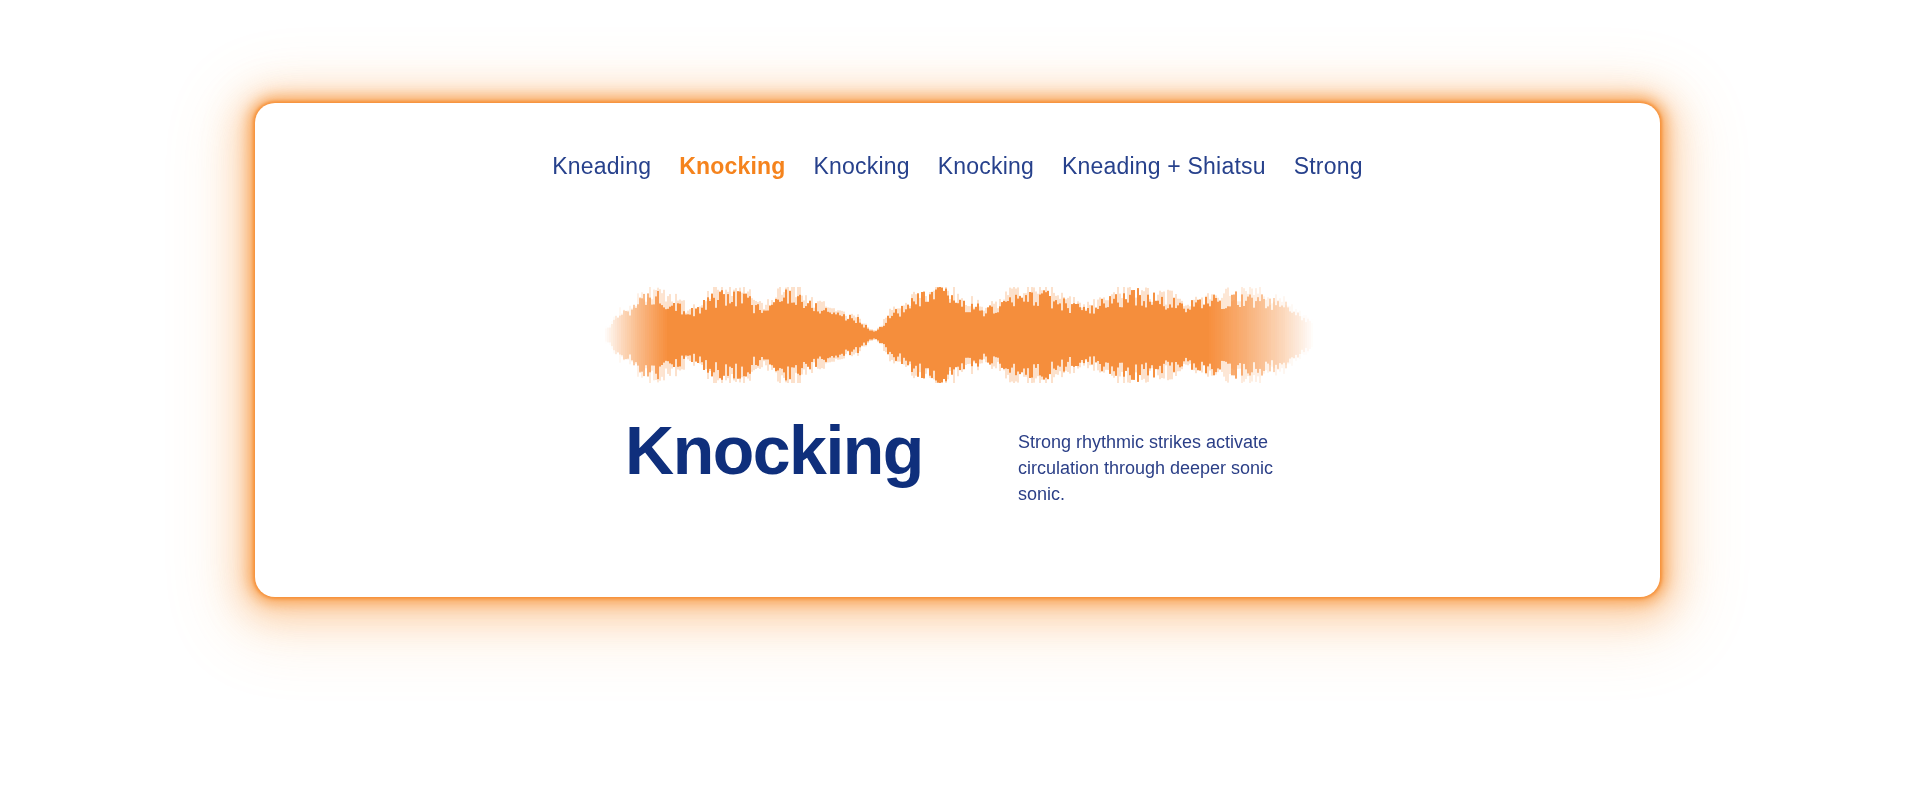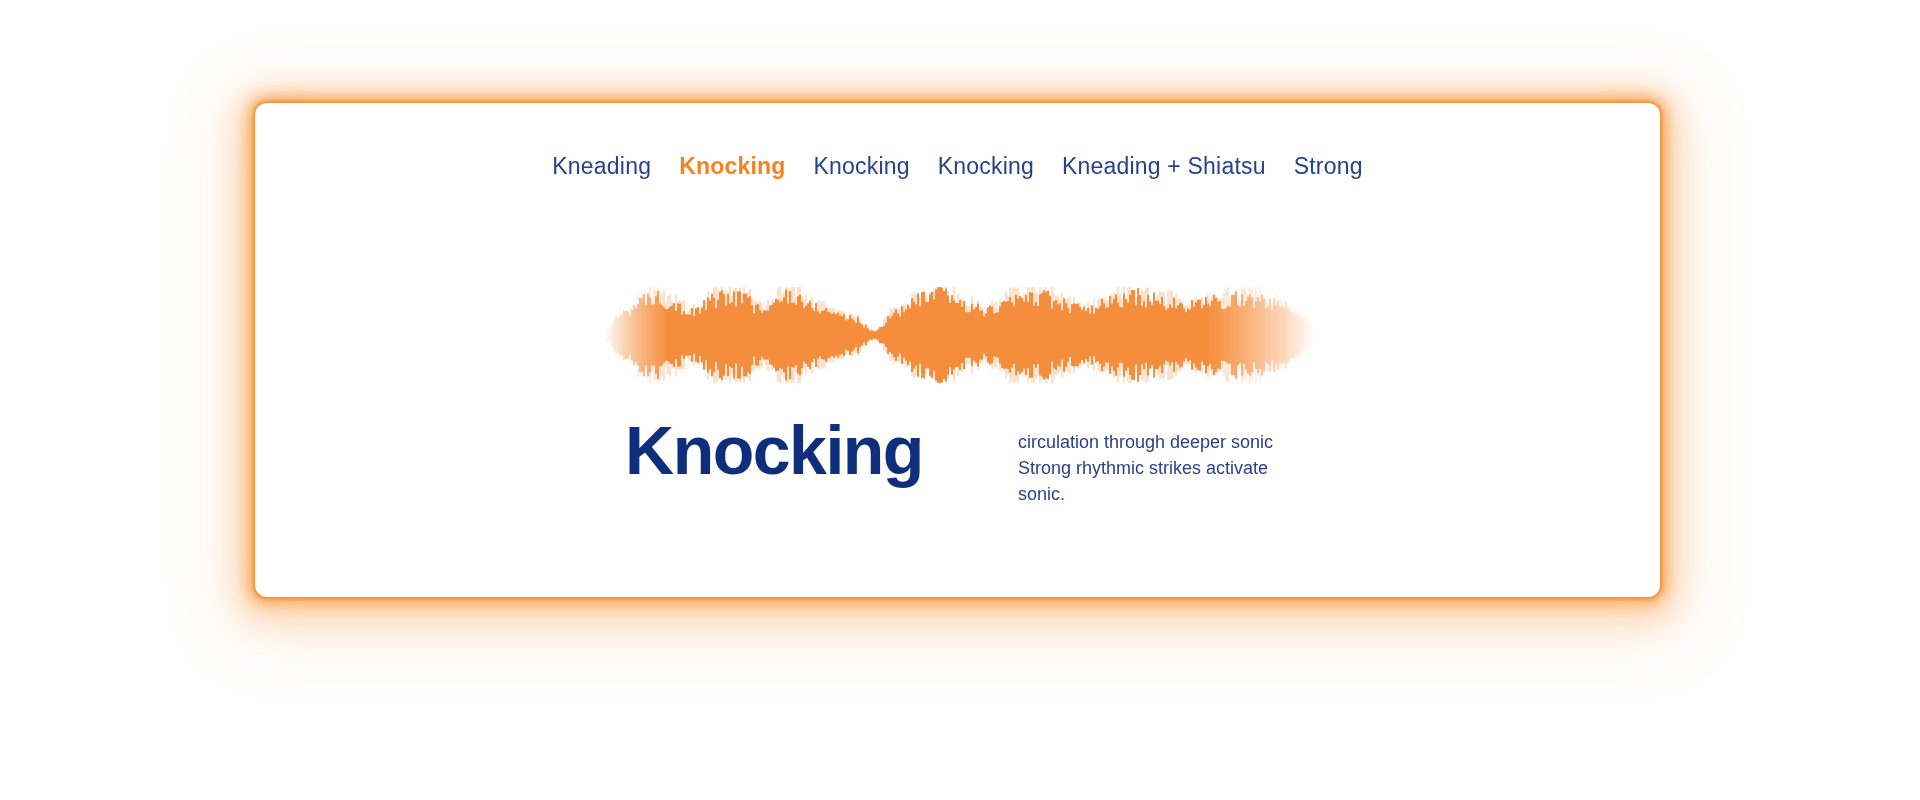--- a/index.html
+++ b/index.html
@@ -16,21 +16,21 @@
     width: 1920px;
     height: 800px;
   }
   .card {
     position: absolute;
     left: 255px;
     top: 103px;
     width: 1405px;
     height: 494px;
     background: #ffffff;
-    border-radius: 12px;
+    border-radius: 20px;
     box-shadow:
       0 0 3px 2px rgba(246, 140, 48, 0.85),
       0 0 14px 6px rgba(247, 150, 60, 0.75),
       0 6px 34px 16px rgba(249, 160, 78, 0.40),
       0 14px 64px 30px rgba(249, 165, 88, 0.16);
   }
   .tabs {
     position: absolute;
     top: 50px;
     left: 0;
@@ -811,20 +811,20 @@
           <rect x="706" y="33.9" width="2" height="28.1" fill="#f68a35" fill-opacity="0.04"></rect>
           <rect x="706.5" y="34.5" width="1" height="26.9" fill="#f68a35" fill-opacity="0.02"></rect>
           <rect x="708" y="36.2" width="2" height="23.6" fill="#f68a35" fill-opacity="0.02"></rect>
           <rect x="708.5" y="32.3" width="1" height="31.3" fill="#f68a35" fill-opacity="0.01"></rect>
         </svg>
     </div>
 
     <div class="content">
       <h1 class="mode-title">Knocking</h1>
       <div class="mode-desc">
+        <div>Strong rhythmic strikes activate</div>
         <div>circulation through deeper sonic</div>
-        <div>Strong rhythmic strikes activate</div>
         <div>sonic.</div>
       </div>
     </div>
 
   </div>
 </div>
 
 </body></html>

